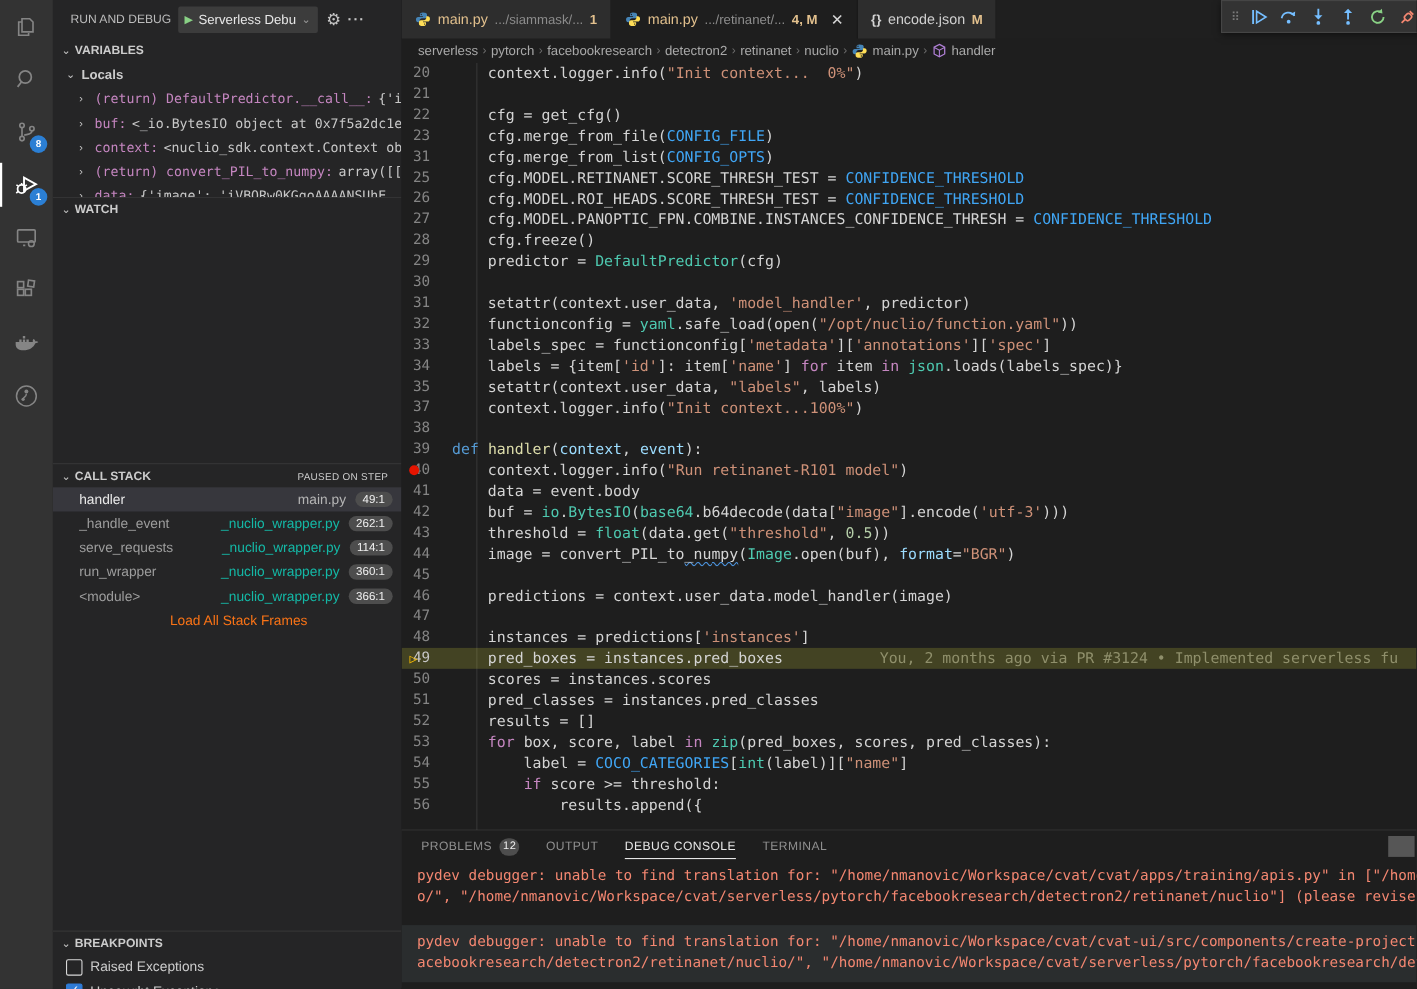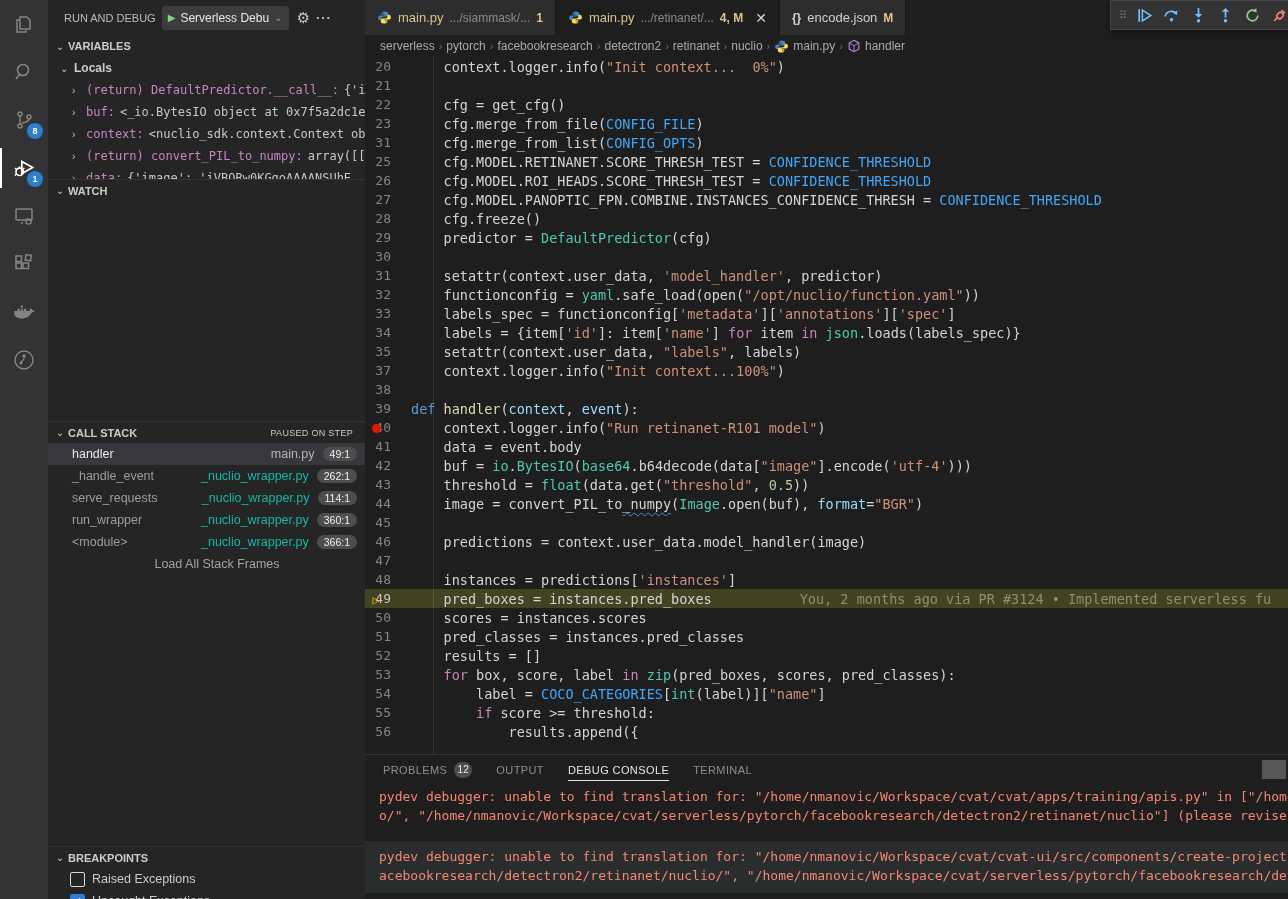--- a/index.html
+++ b/index.html
@@ -34,22 +34,22 @@
   .var-row .tw { width:14px; color:#c5c5c5; font-size:10px; flex:none; font-family:"Liberation Sans",sans-serif; }
   .var-name { color:#c586c0; margin-right:5px; flex:none; }
   .var-val { color:#c8c8c8; }
   .frame-row { display:flex; align-items:center; height:22px; padding:0 8px 0 24px; white-space:nowrap; }
   .frame-row.selected { background:#37373d; }
   .frame-name { color:#9d9d9d; font-size:12.5px; }
   .frame-row.selected .frame-name { color:#e8e8e8; }
   .frame-file { margin-left:auto; color:#14b8a6; font-size:12.5px; }
   .frame-row.selected .frame-file { color:#b5b5b5; }
   .frame-badge { margin-left:8px; background:#4d4d4d; color:#f0f0f0; border-radius:8px; font-size:10.5px; padding:1px 7px; }
-  .stack-link { text-align:center; color:#a3a3a3; font-size:12.5px; height:22px; line-height:22px; cursor:pointer;padding-left:21px; }
-  .bp-row { display:flex; align-items:center; height:22px; padding-left:22px; gap:7px; color:#cccccc; font-size:12.5px; }
+  .stack-link { text-align:center; color:#f97316; font-size:12.5px; height:22px; line-height:22px; cursor:pointer;padding-left:21px; }
+  .bp-row { display:flex; align-items:center; height:22px; padding-left:12px; gap:7px; color:#cccccc; font-size:12.5px; }
   .cbox { width:15px; height:15px; border:1.5px solid #d8d8d8; border-radius:2px; background:transparent; flex:none; }
   .cbox.checked { background:#2f7bd6; border-color:#2f7bd6; color:#fff; font-size:11px; line-height:13px; text-align:center; }
   
   .editor { position:absolute; left:365px; top:0; right:0; height:755px; background:#1e1e1e; overflow:hidden; }
   .tabbar { display:flex; height:35px; background:#1f1f1f; }
   .tab { display:flex; align-items:center; gap:6px; padding:0 12px; background:#2d2d2d; border-right:1px solid #191919; font-size:13px; white-space:nowrap; }
   .tab.active { background:#1e1e1e; }
   .tab .fname { color:#e2c08d; }
   .tab .fpath { color:#8c8c8c; font-size:12px; }
   .tab .fbadge { color:#e2c08d; font-weight:bold; font-size:12px; }
@@ -459,21 +459,21 @@
           <span class="ltext"><span class="tk-p">    context.logger.info(</span><span class="tk-s">"Run retinanet-R101 model"</span><span class="tk-p">)</span></span>
         </div>
         <div class="cline">
           <span class="lmark"></span>
           <span class="lnum">41</span>
           <span class="ltext"><span class="tk-p">    data = event.body</span></span>
         </div>
         <div class="cline">
           <span class="lmark"></span>
           <span class="lnum">42</span>
-          <span class="ltext"><span class="tk-p">    buf = </span><span class="tk-c">io</span><span class="tk-p">.</span><span class="tk-c">BytesIO</span><span class="tk-p">(</span><span class="tk-c">base64</span><span class="tk-p">.b64decode(data[</span><span class="tk-s">"image"</span><span class="tk-p">].encode(</span><span class="tk-s">'utf-4'</span><span class="tk-p">)))</span></span>
+          <span class="ltext"><span class="tk-p">    buf = </span><span class="tk-c">io</span><span class="tk-p">.</span><span class="tk-c">BytesIO</span><span class="tk-p">(</span><span class="tk-c">base64</span><span class="tk-p">.b64decode(data[</span><span class="tk-s">"image"</span><span class="tk-p">].encode(</span><span class="tk-s">'utf-3'</span><span class="tk-p">)))</span></span>
         </div>
         <div class="cline">
           <span class="lmark"></span>
           <span class="lnum">43</span>
           <span class="ltext"><span class="tk-p">    threshold = </span><span class="tk-c">float</span><span class="tk-p">(data.get(</span><span class="tk-s">"threshold"</span><span class="tk-p">, </span><span class="tk-n">0.5</span><span class="tk-p">))</span></span>
         </div>
         <div class="cline">
           <span class="lmark"></span>
           <span class="lnum">44</span>
           <span class="ltext"><span class="tk-p">    image = convert_PIL_to</span><span class="tk-g">_numpy</span><span class="tk-p">(</span><span class="tk-c">Image</span><span class="tk-p">.open(buf), </span><span class="tk-a">format</span><span class="tk-p">=</span><span class="tk-s">"BGR"</span><span class="tk-p">)</span></span>

